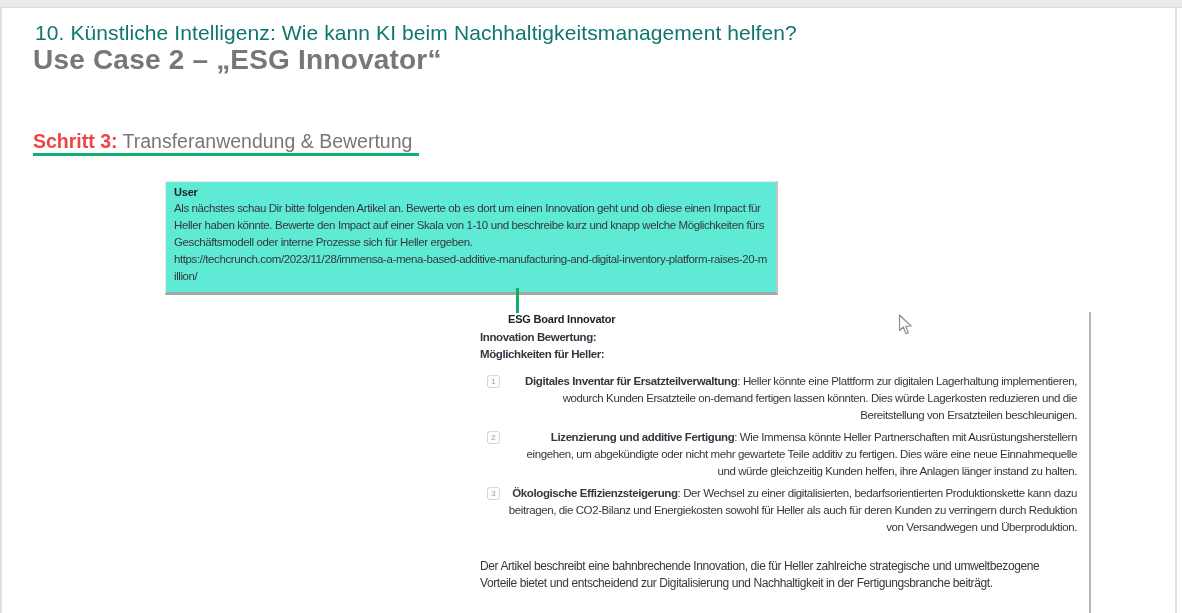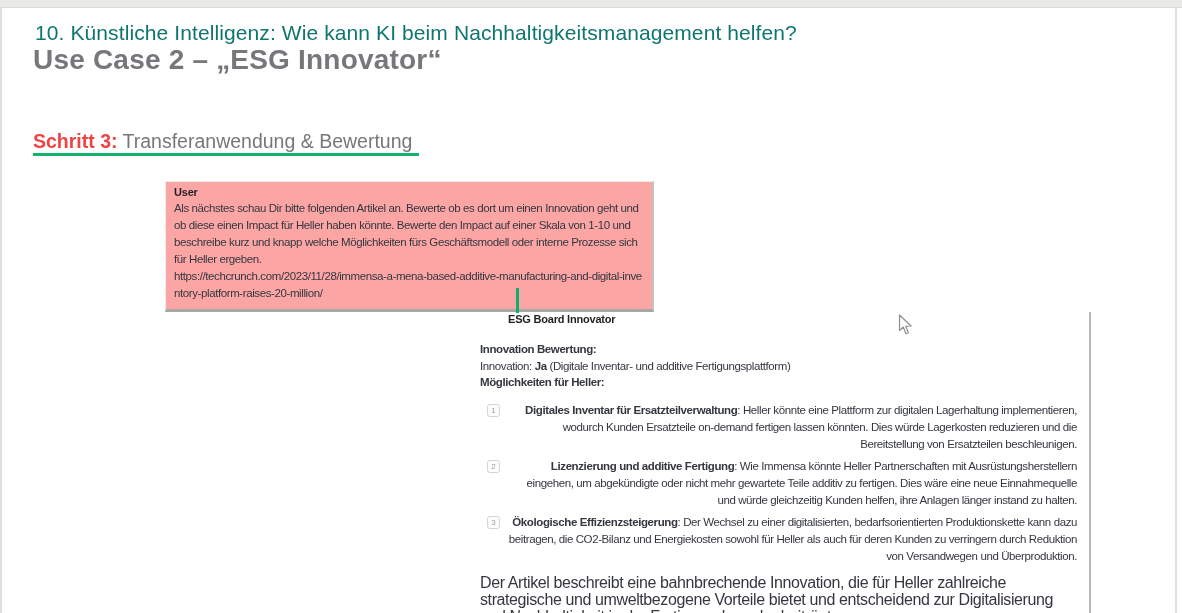--- a/index.html
+++ b/index.html
@@ -36,22 +36,22 @@
     font-size: 19.5px; color: #76777a; white-space: pre;
   }
   .step-label { font-weight: 700; color: #ef4444; }
   .section-underline {
     position: absolute; left: 33px; top: 153px;
     width: 386px; height: 3px; background: #13b36f;
   }
 
   
   .user-box {
-    position: absolute; left: 165px; top: 181px; width: 489px;
-    background: #fca5a5;
+    position: absolute; left: 165px; top: 181px; width: 613px;
+    background: #5eead4;
     border-top: 1px solid #ececea;
     border-left: 1px solid #ececea;
     border-right: 2px solid #c2c2c0;
     border-bottom: 3px solid #a6a6a4;
     padding: 4px 9px 7px 8px;
   }
   .role {
     font-size: 11px; font-weight: 700; color: #1f2026;
     letter-spacing: -0.2px; margin-bottom: 2px;
   }
@@ -64,40 +64,40 @@
   
   .connector {
     position: absolute; left: 516px; top: 288px;
     width: 3px; height: 25px; background: #0fae68;
   }
 
   
   .response {
     position: absolute; left: 480px; top: 313px; width: 597px;
   }
-  .response .role { margin-bottom: 16px; padding-left: 28px; }
+  .response .role { margin-bottom: 4px; padding-left: 28px; }
   .r-line {
     font-size: 11.5px; line-height: 16.5px; letter-spacing: -0.4px;
   }
   .bold { font-weight: 700; }
 
   .num-list { list-style: none; margin-top: 11px; }
   .num-list li { display: flex; margin-bottom: 5px; }
   .num-badge {
     flex: 0 0 auto;
     width: 13px; height: 13px; margin: 2px 7px 0 7px;
     border: 1px solid #d4d4da; border-radius: 3px;
     font-size: 8px; line-height: 11px; text-align: center;
     color: #9b9ba7; background: #fdfdfd;
   }
   .li-text { font-size: 11.5px; line-height: 17px; letter-spacing: -0.4px; text-align: right; }
 
   .conclusion {
-    margin-top: 9px;
-    font-size: 16px; line-height: 17px; letter-spacing: -0.4px;
+    margin-top: 22px;
+    font-size: 12px; line-height: 17px; letter-spacing: -0.4px;
   }
 
   
   .panel-line {
     position: absolute; left: 1089px; top: 312px;
     width: 2px; height: 301px; background: #b7b7b7;
   }
 
   
   .cursor { position: absolute; left: 898px; top: 314px; }
@@ -122,21 +122,20 @@
     <div class="chat-text"><span>Als nächstes schau Dir bitte folgenden Artikel an. Bewerte ob es dort um einen Innovation geht und ob diese einen Impact für Heller haben könnte. Bewerte den Impact auf einer Skala von 1-10 und beschreibe kurz und knapp welche Möglichkeiten fürs Geschäftsmodell oder interne Prozesse sich für Heller ergeben.</span><br>
       <span class="url">https://techcrunch.com/2023/11/28/immensa-a-mena-based-additive-manufacturing-and-digital-inventory-platform-raises-20-million/</span>
     </div>
   </div>
 
   <div class="connector"></div>
 
   <div class="response">
     <div class="role">ESG Board Innovator</div>
     <div class="r-line bold">Innovation Bewertung:</div>
-    <div class="r-line"><span>Innovation: </span><span class="bold">Ja</span><span> (Digitale Inventar- und additive Fertigungsplattform)</span></div>
     <div class="r-line bold">Möglichkeiten für Heller:</div>
 
     <ol class="num-list">
       <li>
         <span class="num-badge">1</span>
         <span class="li-text"><span class="bold">Digitales Inventar für Ersatzteilverwaltung</span><span>: Heller könnte eine Plattform zur digitalen Lagerhaltung implementieren, wodurch Kunden Ersatzteile on-demand fertigen lassen könnten. Dies würde Lagerkosten reduzieren und die Bereitstellung von Ersatzteilen beschleunigen.</span></span>
       </li>
       <li>
         <span class="num-badge">2</span>
         <span class="li-text"><span class="bold">Lizenzierung und additive Fertigung</span><span>: Wie Immensa könnte Heller Partnerschaften mit Ausrüstungsherstellern eingehen, um abgekündigte oder nicht mehr gewartete Teile additiv zu fertigen. Dies wäre eine neue Einnahmequelle und würde gleichzeitig Kunden helfen, ihre Anlagen länger instand zu halten.</span></span>

